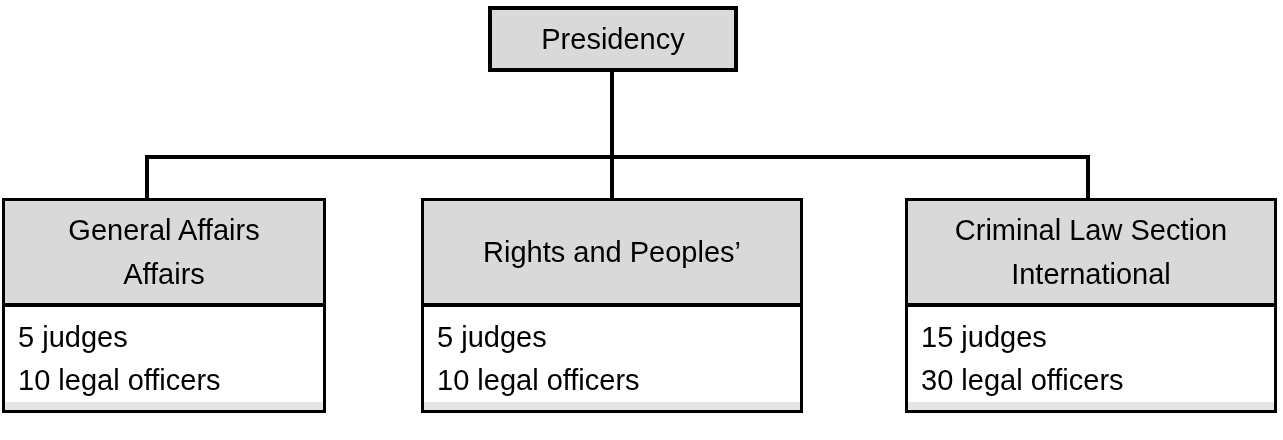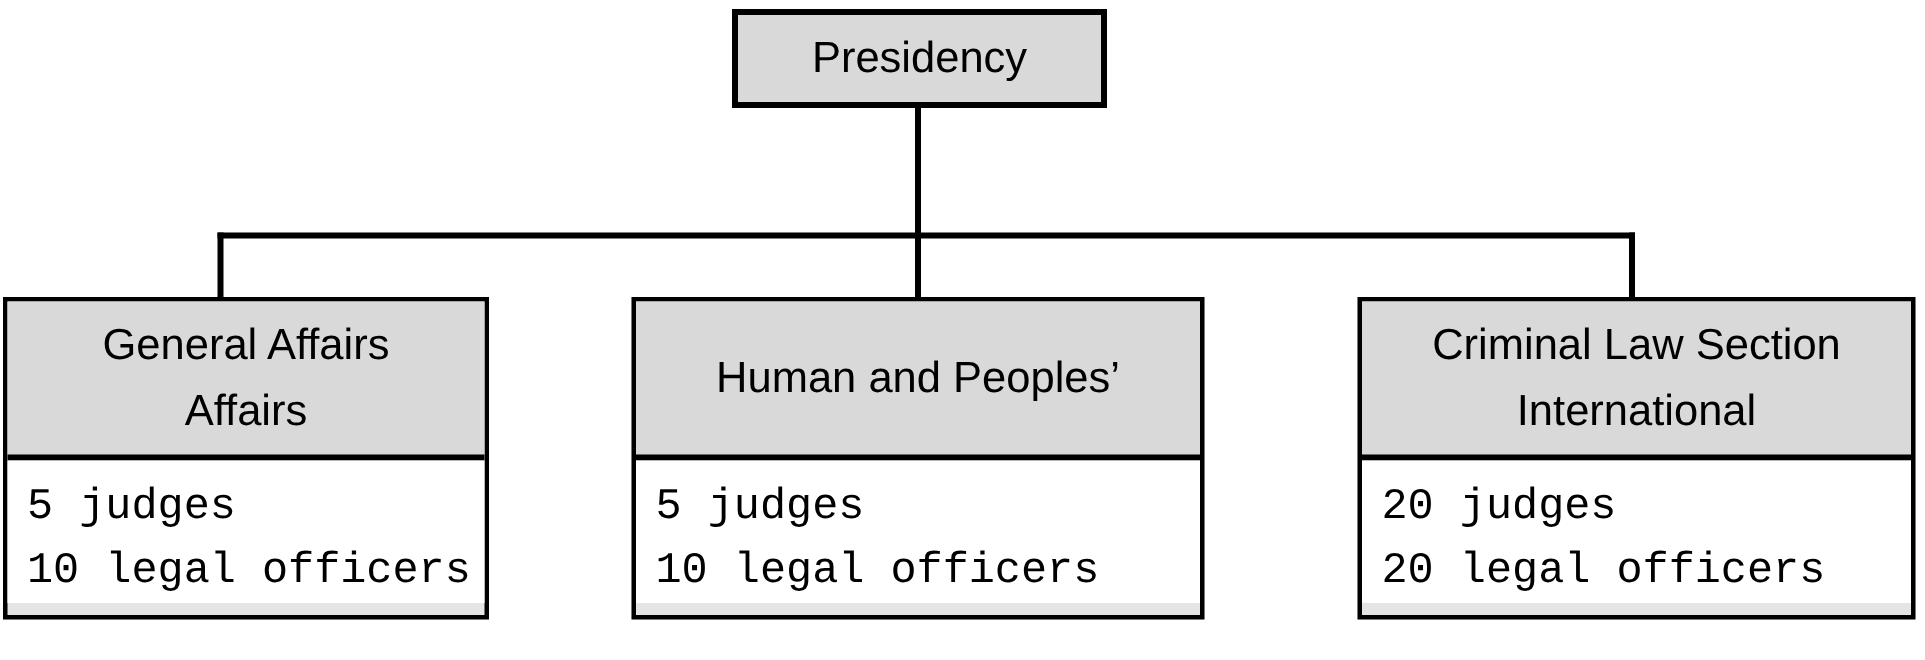--- a/index.html
+++ b/index.html
@@ -56,21 +56,20 @@
     justify-content: center;
     text-align: center;
     font-size: 29px;
     line-height: 44px;
   }
   .section-body {
     padding: 9px 0 0 13px;
     font-size: 29px;
     line-height: 43px;
     background: #fff;
-    font-family: Liberation Mono, monospace;
   }
   .sec-left  { left: 2px;   width: 324px; }
   .sec-mid   { left: 421px; width: 382px; }
   .sec-right { left: 905px; width: 372px; }
 </style>
 </head>
 <body>
 
 <div class="canvas">
 
@@ -89,32 +88,32 @@
       <div>Affairs</div>
     </div>
     <div class="section-body">
       <div>5 judges</div>
       <div>10 legal officers</div>
     </div>
   </div>
 
   <div class="section sec-mid">
     <div class="section-header">
-      <div>Human and Peoples’</div>
+      <div>Rights and Peoples’</div>
     </div>
     <div class="section-body">
       <div>5 judges</div>
       <div>10 legal officers</div>
     </div>
   </div>
 
   <div class="section sec-right">
     <div class="section-header">
       <div>Criminal Law Section</div>
       <div>International</div>
     </div>
     <div class="section-body">
-      <div>20 judges</div>
-      <div>20 legal officers</div>
+      <div>15 judges</div>
+      <div>30 legal officers</div>
     </div>
   </div>
 
 </div>
 
 </body></html>

